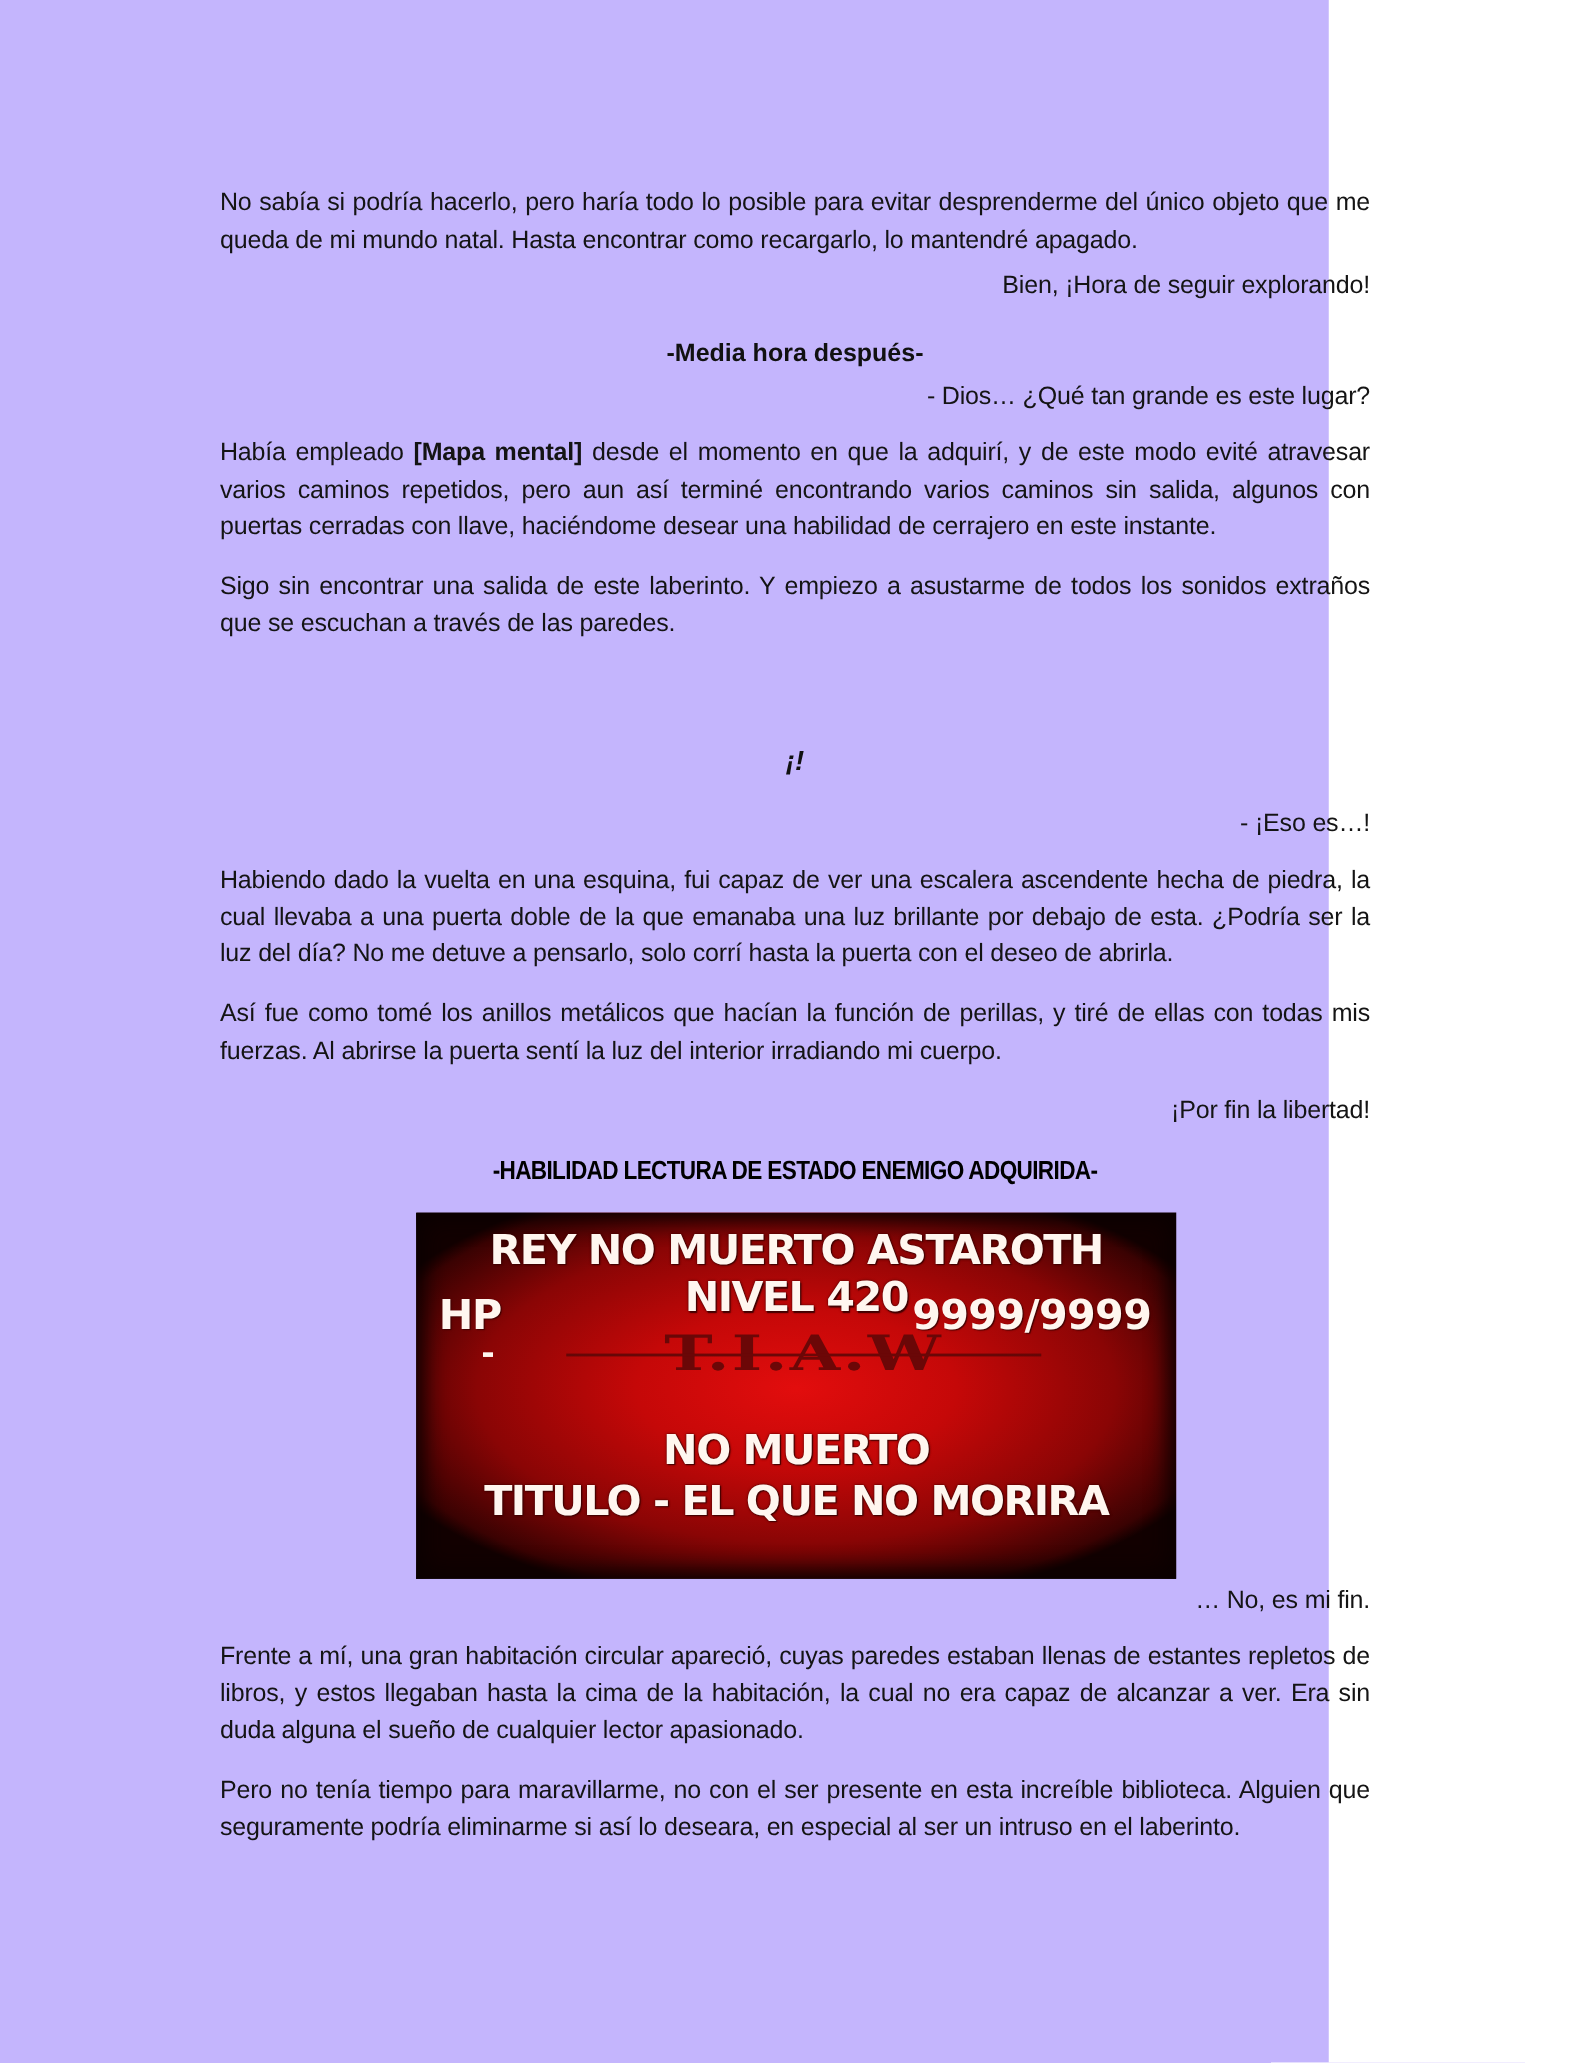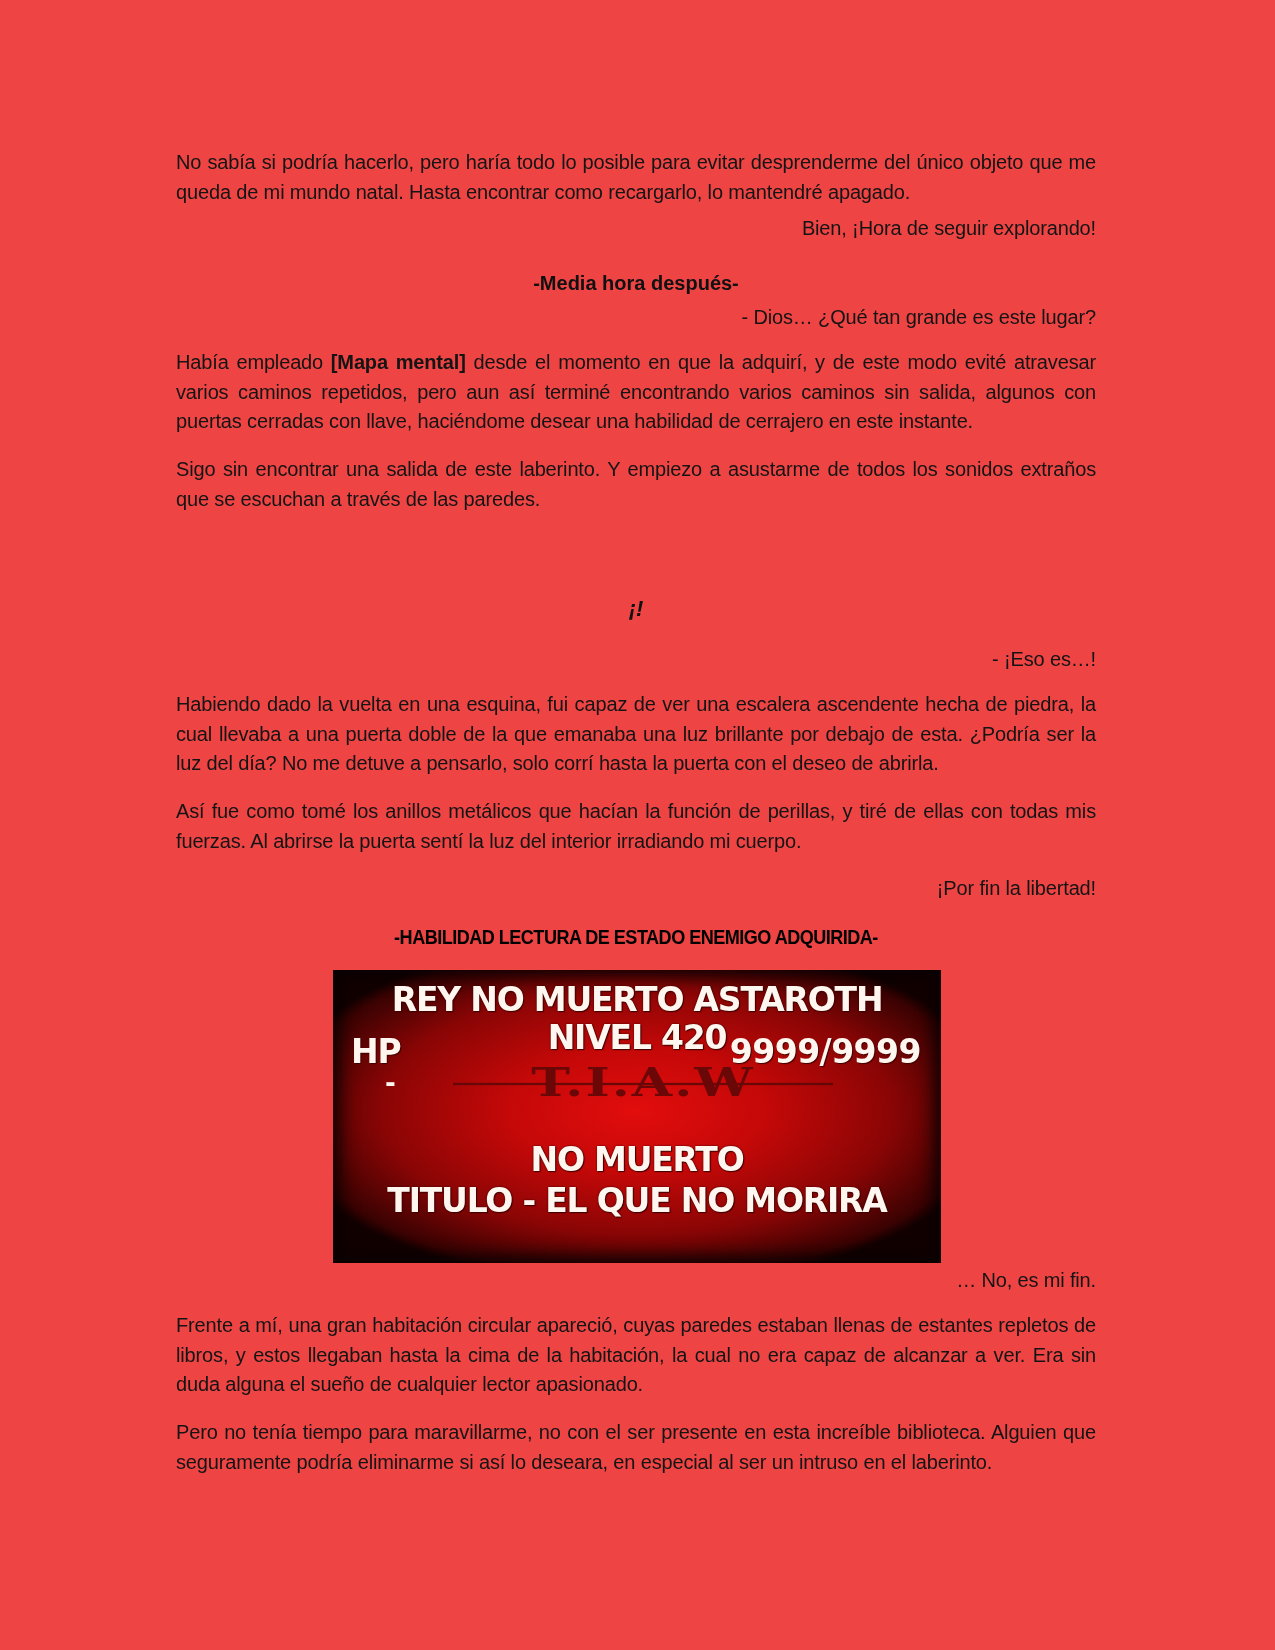--- a/index.html
+++ b/index.html
@@ -1,18 +1,18 @@
 <!DOCTYPE html>
 <html><head>
 <meta charset="utf-8">
 <style>
   html, body { margin: 0; padding: 0; background: #ffffff; }
   body { width: 1275px; height: 1650px; position: relative; overflow: hidden;
          font-family: "Liberation Sans", "DejaVu Sans", sans-serif; color: #111; }
-  .page { position: absolute; left: 0; top: 0; width: 1275px; height: 1650px; background: #ef4444; }
+  .page { position: absolute; left: 0; top: 0; width: 1063px; height: 1650px; background: #c4b5fd; }
   .p { position: absolute; left: 176px; width: 920px; font-size: 20px; line-height: 29.6px;
        text-align: justify; letter-spacing: -0.15px; color: #141414; }
   .p.left { text-align: right; }
   .center { position: absolute; left: 176px; width: 920px; text-align: center; font-size: 20px; line-height: 29.6px; }
   .bold { font-weight: bold; margin-top: 11px; }
   .heading-skill { position: absolute; left: 176px; width: 920px; text-align: center;
        font-family: "Liberation Sans", sans-serif; font-weight: bold; font-size: 21px;
        letter-spacing: -0.6px; transform: scaleX(0.86); transform-origin: center; color: #000; }
   .exclaim { position: absolute; left: 176px; width: 920px; text-align: center; font-size: 22px;
        font-weight: bold; font-style: italic; }

